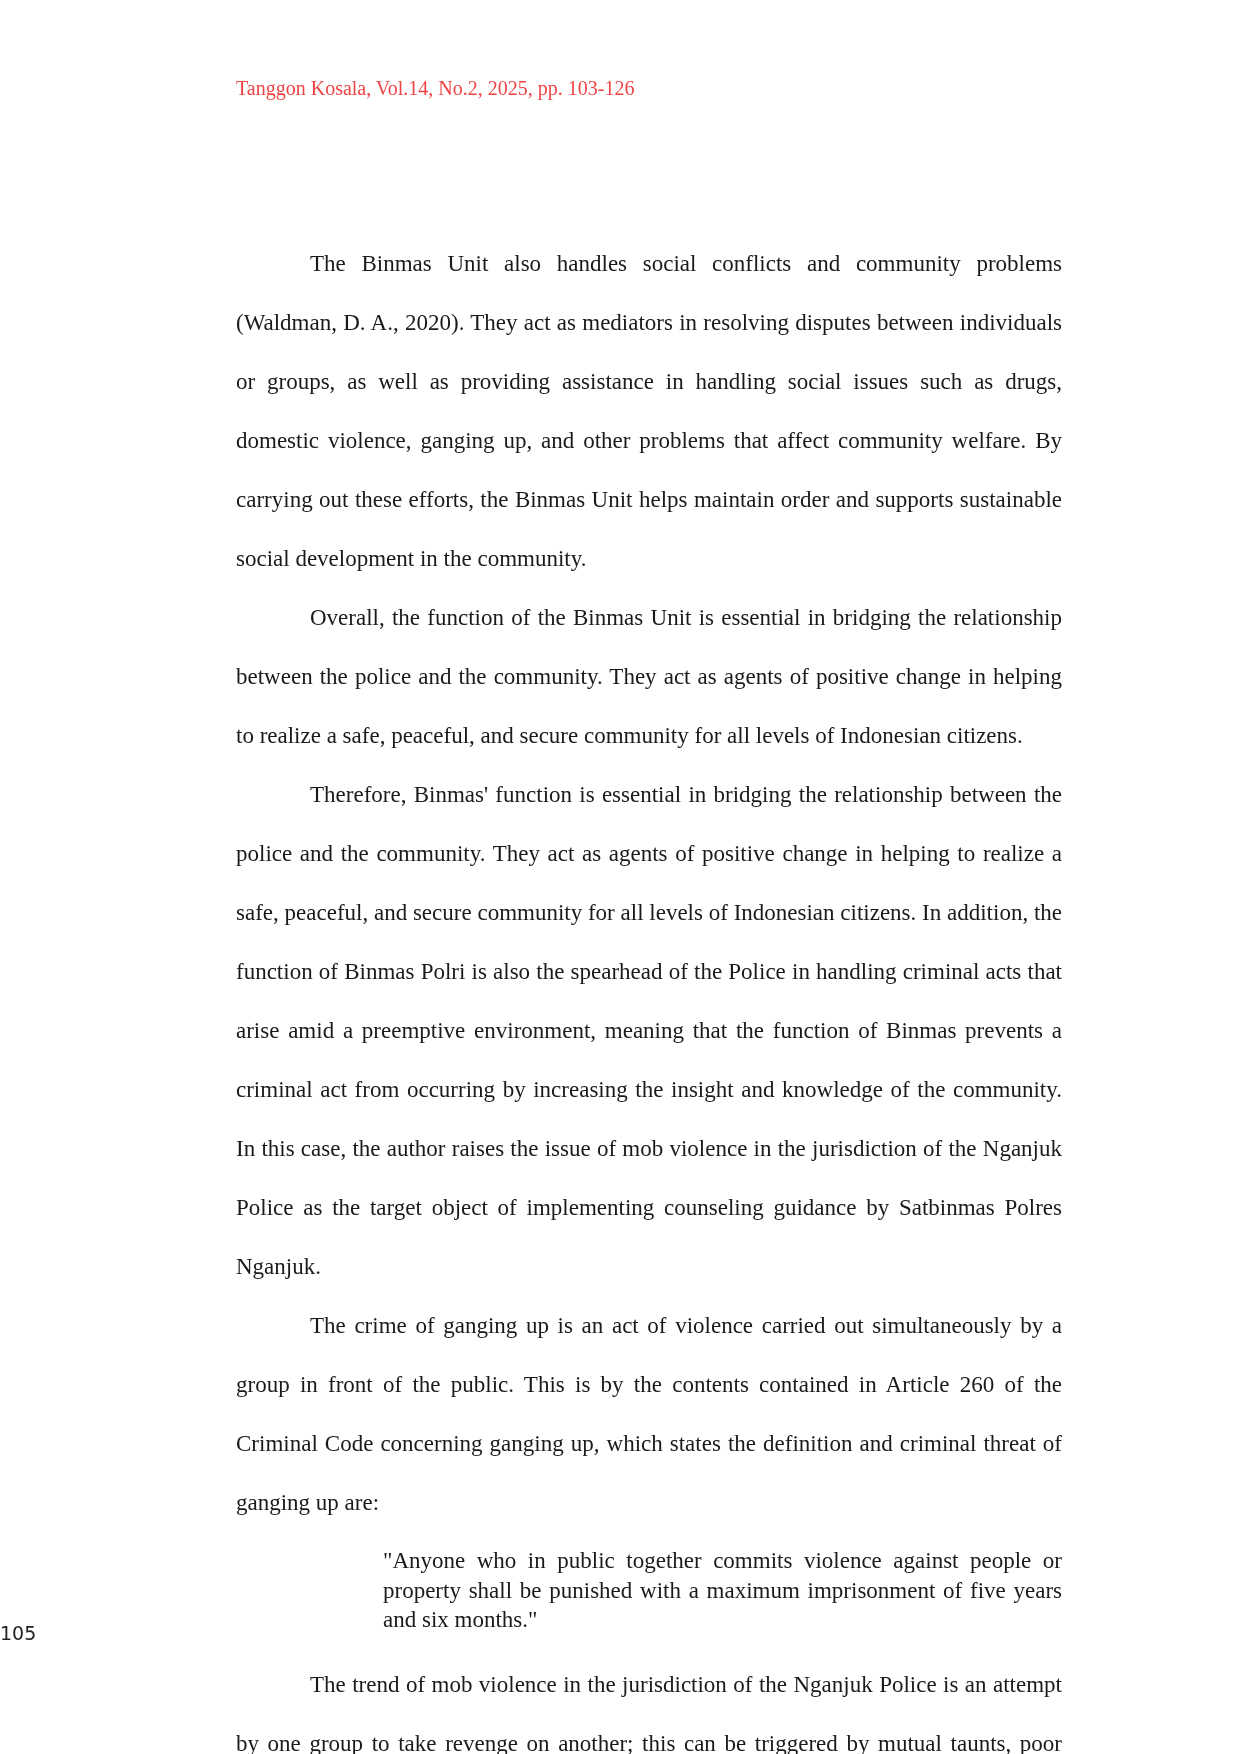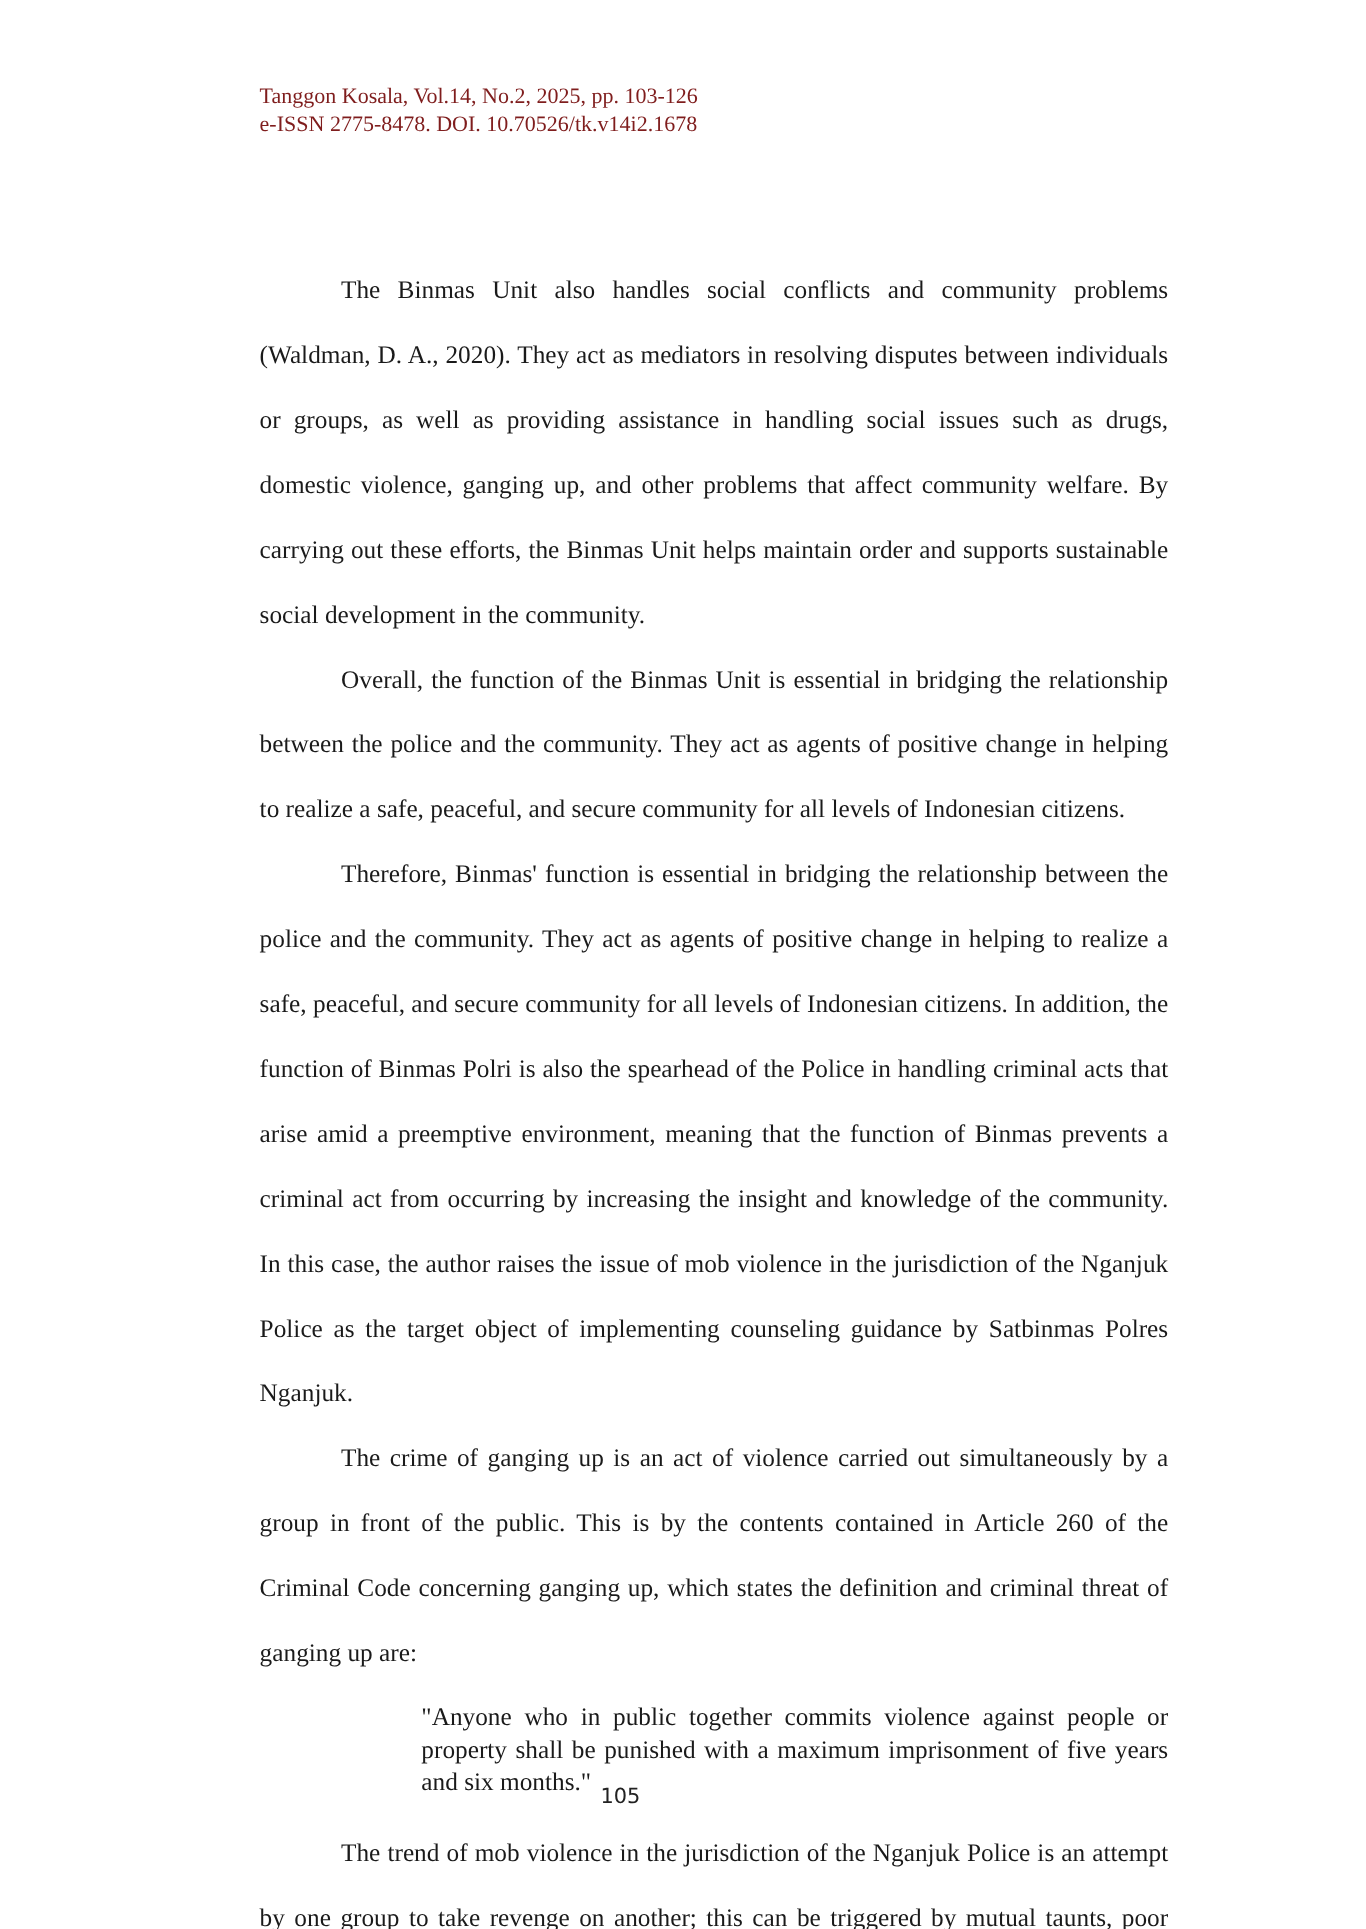--- a/index.html
+++ b/index.html
@@ -14,21 +14,22 @@
       overflow: hidden;
       color: #1a1a1a;
       font-family: "Liberation Serif", "DejaVu Serif", serif;
     }
     .running-header {
       position: absolute;
       left: 236px;
       top: 76px;
       font-size: 20px;
       line-height: 25px;
-      color: #7f1d1d;
+      color: #ef4444;
+      text-align: center;
     }
     .running-header div { white-space: nowrap; }
     .body-text {
       position: absolute;
       left: 236px;
       top: 234px;
       width: 826px;
     }
     .para {
       margin: 0;
@@ -41,32 +42,31 @@
       margin: 14px 0 20px 147px;
       font-size: 23px;
       line-height: 29.5px;
       text-align: justify;
     }
     .page-number {
       position: absolute;
       left: 0;
       width: 1128px;
       top: 1622px;
-      text-align: center;
+      text-align: left;
       font-family: "DejaVu Sans", "Liberation Sans", sans-serif;
       font-size: 19px;
       color: #222;
     }
   </style>
 </head>
 <body>
 
 <div class="running-header">
   <div>Tanggon Kosala, Vol.14, No.2, 2025, pp. 103-126</div>
-  <div>e-ISSN 2775-8478. DOI. 10.70526/tk.v14i2.1678</div>
 </div>
 
 <div class="body-text">
   <p class="para">The Binmas Unit also handles social conflicts and community problems (Waldman, D. A., 2020). They act as mediators in resolving disputes between individuals or groups, as well as providing assistance in handling social issues such as drugs, domestic violence, ganging up, and other problems that affect community welfare. By carrying out these efforts, the Binmas Unit helps maintain order and supports sustainable social development in the community.</p>
   <p class="para">Overall, the function of the Binmas Unit is essential in bridging the relationship between the police and the community. They act as agents of positive change in helping to realize a safe, peaceful, and secure community for all levels of Indonesian citizens.</p>
   <p class="para">Therefore, Binmas' function is essential in bridging the relationship between the police and the community. They act as agents of positive change in helping to realize a safe, peaceful, and secure community for all levels of Indonesian citizens. In addition, the function of Binmas Polri is also the spearhead of the Police in handling criminal acts that arise amid a preemptive environment, meaning that the function of Binmas prevents a criminal act from occurring by increasing the insight and knowledge of the community. In this case, the author raises the issue of mob violence in the jurisdiction of the Nganjuk Police as the target object of implementing counseling guidance by Satbinmas Polres Nganjuk.</p>
   <p class="para">The crime of ganging up is an act of violence carried out simultaneously by a group in front of the public. This is by the contents contained in Article 260 of the Criminal Code concerning ganging up, which states the definition and criminal threat of ganging up are:</p>
   <blockquote class="block-quote">"Anyone who in public together commits violence against people or property shall be punished with a maximum imprisonment of five years and six months."</blockquote>
   <p class="para">The trend of mob violence in the jurisdiction of the Nganjuk Police is an attempt by one group to take revenge on another; this can be triggered by mutual taunts, poor communication between groups, or physical contact that has occurred previously (Shafwan Jahri, et al, 2024). Based on the author's observations, the trend of criminal acts of mob violence in the jurisdiction of the Nganjuk Police is</p>
 </div>

